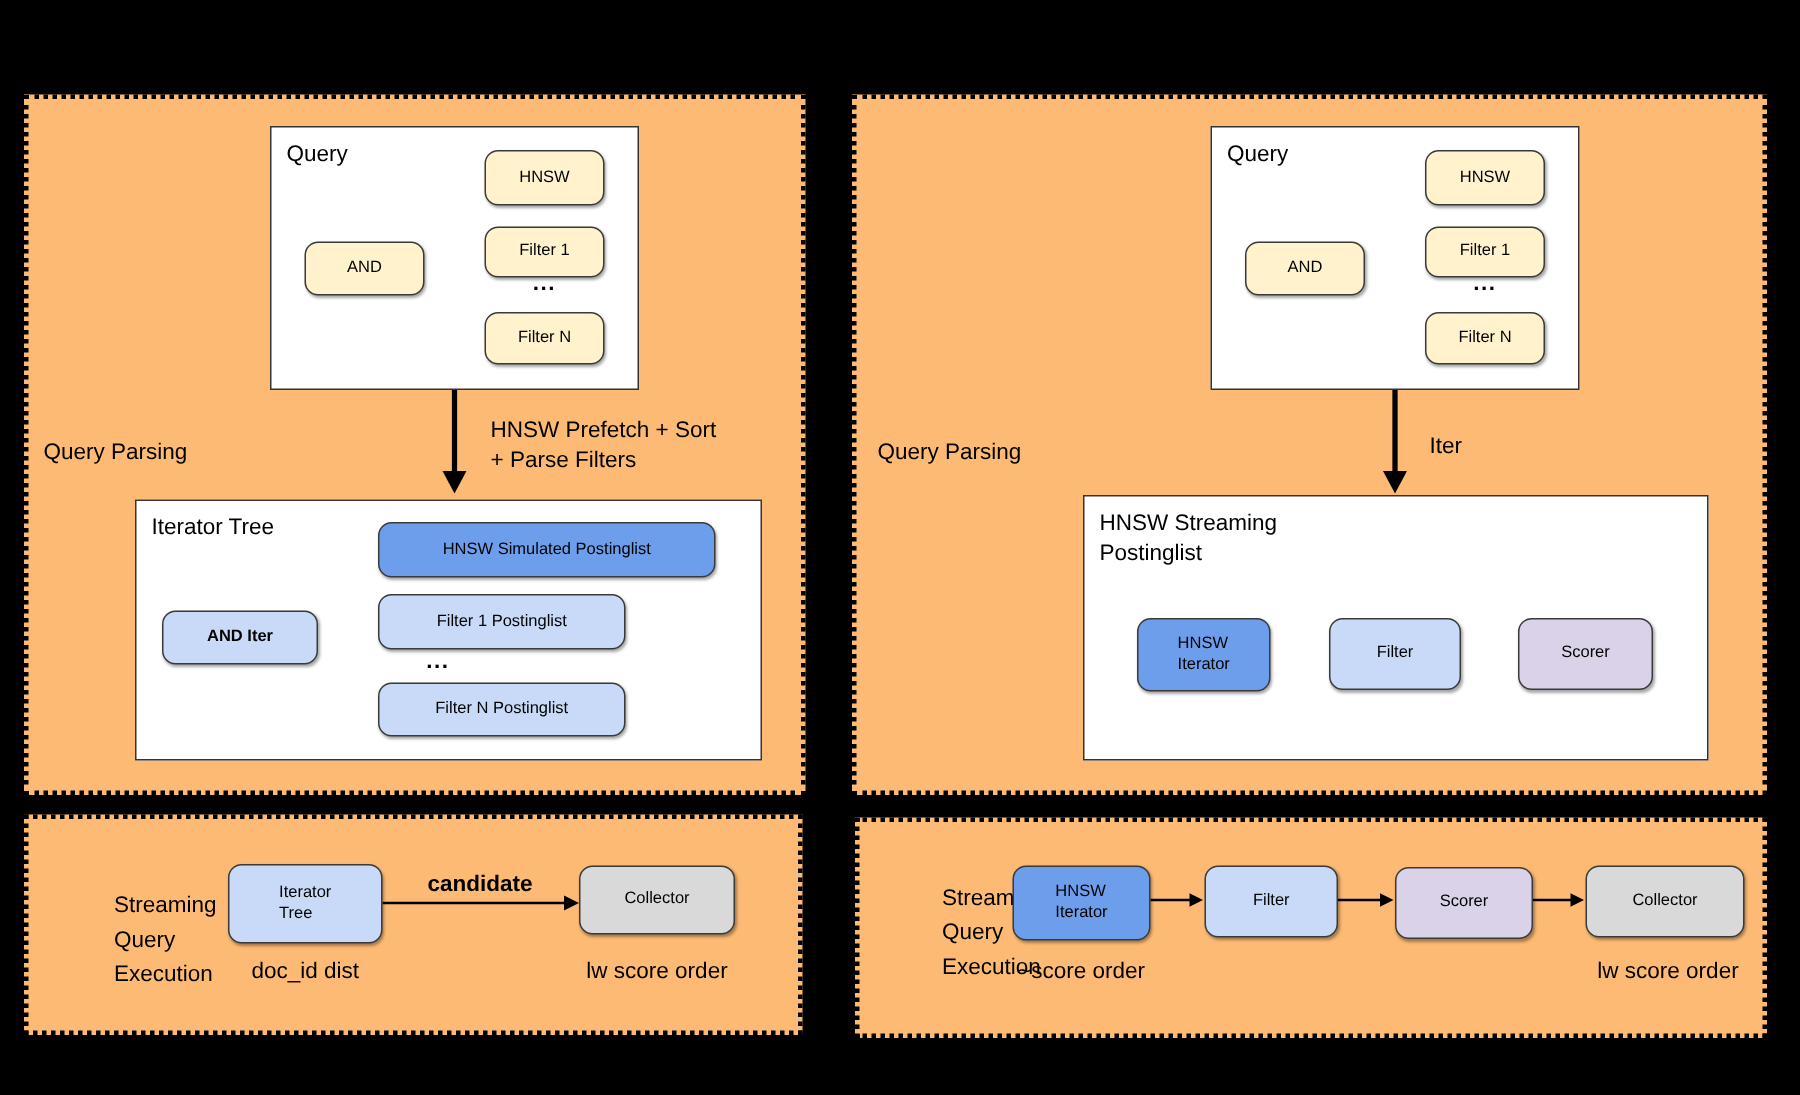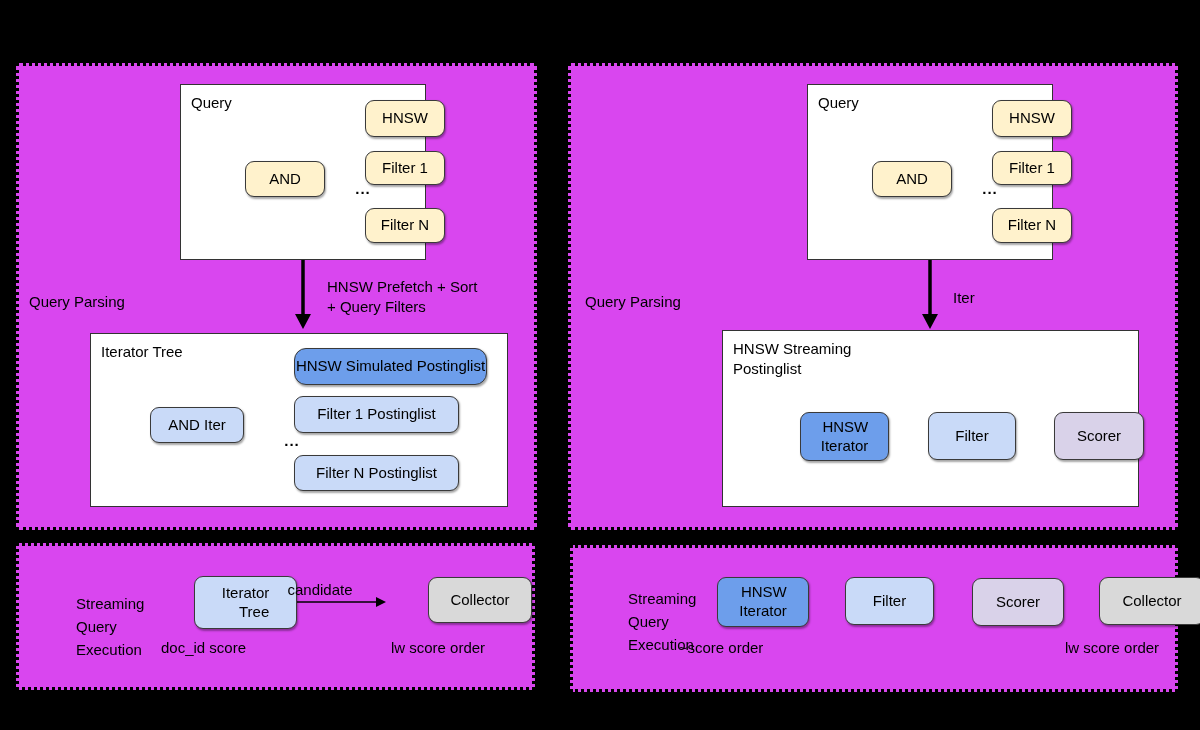--- a/index.html
+++ b/index.html
@@ -3,34 +3,33 @@
 <meta charset="utf-8">
 <style>
   html,body{margin:0;padding:0;}
   body{
     width:1200px;height:730px;position:relative;overflow:hidden;
     background:#000;
     font-family:"Liberation Sans","DejaVu Sans",sans-serif;
     color:#000;
   }
   .panel{
-    position:absolute;background:#d946ef;border:3px dotted #000;box-sizing:border-box;
+    position:absolute;background:#fdba74;border:3px dotted #000;box-sizing:border-box;
   }
   .inner{position:relative;width:100%;height:100%;}
   svg.wires{position:absolute;left:0;top:0;pointer-events:none;}
   .cbox{ 
     position:absolute;background:#fff;border:1.5px solid #333;box-sizing:border-box;
   }
   .cbox .title{position:absolute;left:10px;top:8px;font-size:15px;white-space:pre-line;line-height:20px;}
   .node{
     position:absolute;display:flex;align-items:center;justify-content:center;
-    text-align:right;font-size:15px;line-height:1.25;white-space:pre-line;
+    text-align:left;font-size:11px;line-height:1.25;white-space:pre-line;
     border:1.8px solid #3a3a3a;border-radius:9px;box-sizing:border-box;
     box-shadow:1px 1.5px 2px rgba(0,0,0,.35);
-    margin-left:42px;
   }
   .cream{background:#fff2cc;}
   .dkblue{background:#6d9eeb;}
   .ltblue{background:#c9daf8;}
   .purple{background:#d9d2e9;}
   .gray{background:#d9d9d9;}
   .lbl{position:absolute;font-size:15px;white-space:pre-line;line-height:20px;}
   .stage{line-height:23px;margin-left:48px;}
   .dots{position:absolute;font-size:15px;font-weight:bold;text-align:center;letter-spacing:1px;}
   .ctr{text-align:center;}
@@ -54,28 +53,28 @@
     <div class="cbox" style="left:161px;top:18px;width:246px;height:176px;">
       <span class="title">Query</span>
     </div>
     <div class="node cream" style="left:184px;top:95px;width:80px;height:36px;">AND</div>
     <div class="node cream" style="left:304px;top:34px;width:80px;height:37px;">HNSW</div>
     <div class="node cream" style="left:304px;top:85px;width:80px;height:34px;">Filter 1</div>
     <div class="dots" style="left:304px;top:114px;width:80px;">...</div>
     <div class="node cream" style="left:304px;top:142px;width:80px;height:35px;">Filter N</div>
 
     <div class="lbl" style="left:308px;top:211px;">HNSW Prefetch + Sort
-+ Query Filters</div>
++ Parse Filters</div>
     <div class="lbl" style="left:10px;top:226px;">Query Parsing</div>
 
     <div class="cbox" style="left:71px;top:267px;width:418px;height:174px;">
       <span class="title">Iterator Tree</span>
     </div>
-    <div class="node dkblue" style="left:233px;top:282px;width:193px;height:37px;border-radius:12px;">HNSW Simulated Postinglist</div>
-    <div class="node ltblue" style="left:89px;top:341px;width:94px;height:36px;">AND Iter</div>
+    <div class="node dkblue" style="left:233px;top:282px;width:225px;height:37px;">HNSW Simulated Postinglist</div>
+    <div class="node ltblue" style="left:89px;top:341px;width:104px;height:36px;font-weight:bold;">AND Iter</div>
     <div class="node ltblue" style="left:233px;top:330px;width:165px;height:37px;">Filter 1 Postinglist</div>
     <div class="dots" style="left:233px;top:366px;width:80px;">...</div>
     <div class="node ltblue" style="left:233px;top:389px;width:165px;height:36px;">Filter N Postinglist</div>
   </div>
 </div>
 
 <div class="panel" style="left:568px;top:63px;width:610px;height:467px;">
   <div class="inner">
     <svg class="wires" width="604" height="461">
       <line x1="339" y1="113" x2="379" y2="52" stroke="#222" stroke-width="1.4"></line>
@@ -113,23 +112,23 @@
     <svg class="wires" width="513" height="141">
       <line x1="236" y1="56" x2="358" y2="56" stroke="#000" stroke-width="1.6"></line>
       <polygon points="357,51 357,61 367,56" fill="#000"></polygon>
     </svg>
 
     <div class="lbl stage" style="left:9px;top:46px;">Streaming
 Query
 Execution</div>
     <div class="node ltblue" style="left:133px;top:30px;width:103px;height:53px;">Iterator
 Tree</div>
-    <div class="lbl ctr" style="left:251px;top:34px;width:100px;">candidate</div>
+    <div class="lbl ctr" style="left:251px;top:34px;width:100px;font-weight:bold;">candidate</div>
     <div class="node gray" style="left:367px;top:31px;width:104px;height:46px;">Collector</div>
-    <div class="lbl ctr" style="left:133px;top:92px;width:103px;">doc_id score</div>
+    <div class="lbl ctr" style="left:133px;top:92px;width:103px;">doc_id dist</div>
     <div class="lbl ctr" style="left:347px;top:92px;width:144px;">lw score order</div>
   </div>
 </div>
 
 <div class="panel" style="left:570px;top:545px;width:608px;height:147px;">
   <div class="inner">
     <svg class="wires" width="602" height="141">
       <line x1="194" y1="52" x2="221" y2="52" stroke="#000" stroke-width="1.6"></line>
       <polygon points="220,47.5 220,56.5 229,52" fill="#000"></polygon>
       <line x1="319" y1="52" x2="348" y2="52" stroke="#000" stroke-width="1.6"></line>

